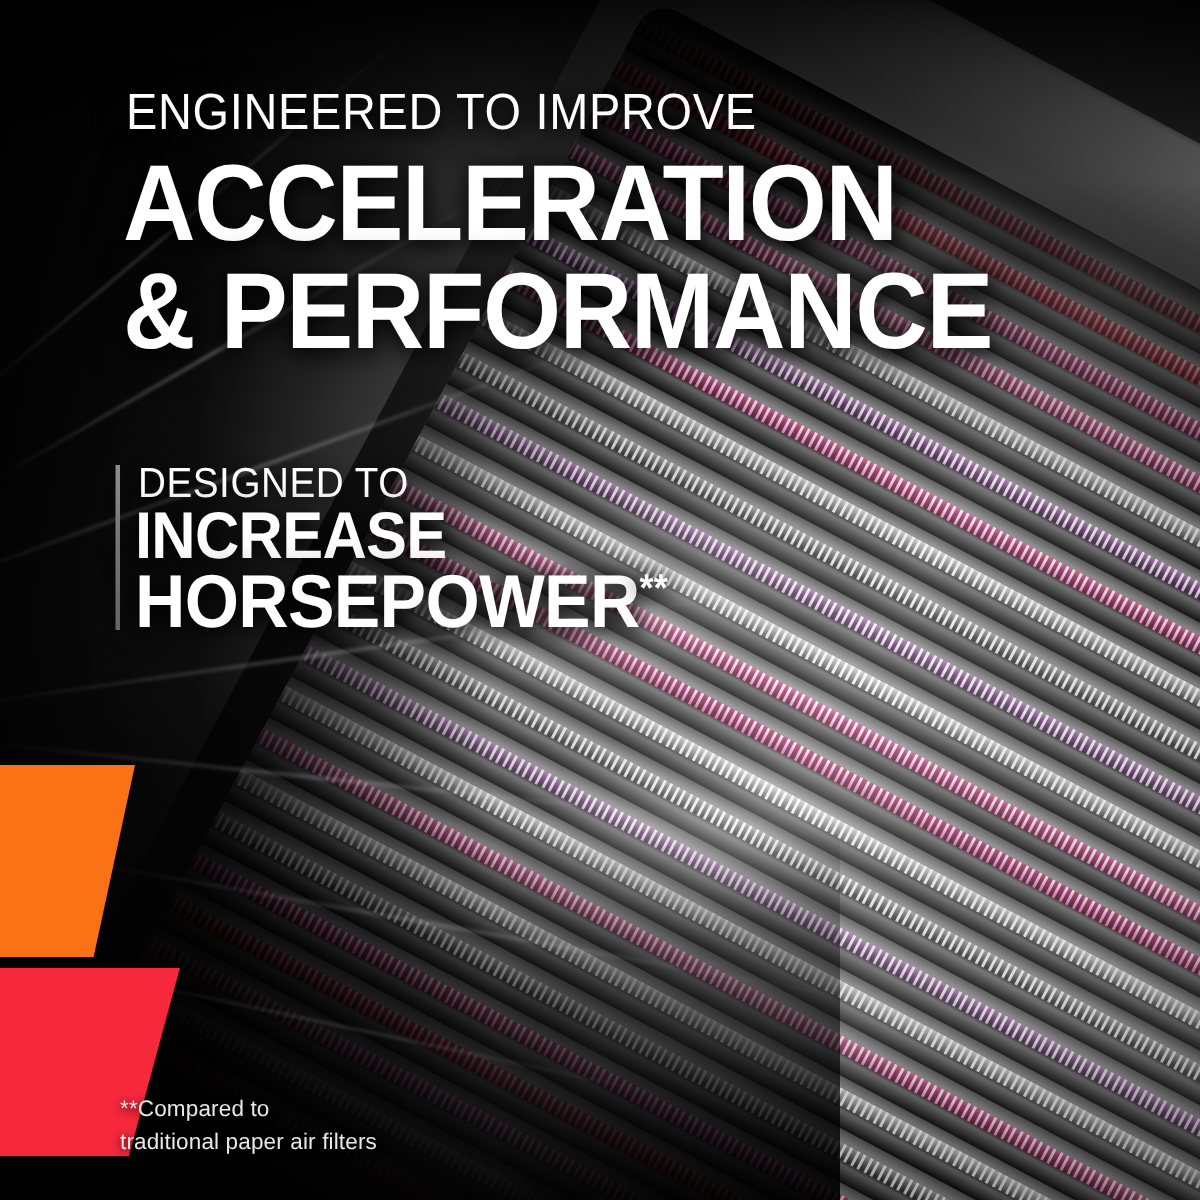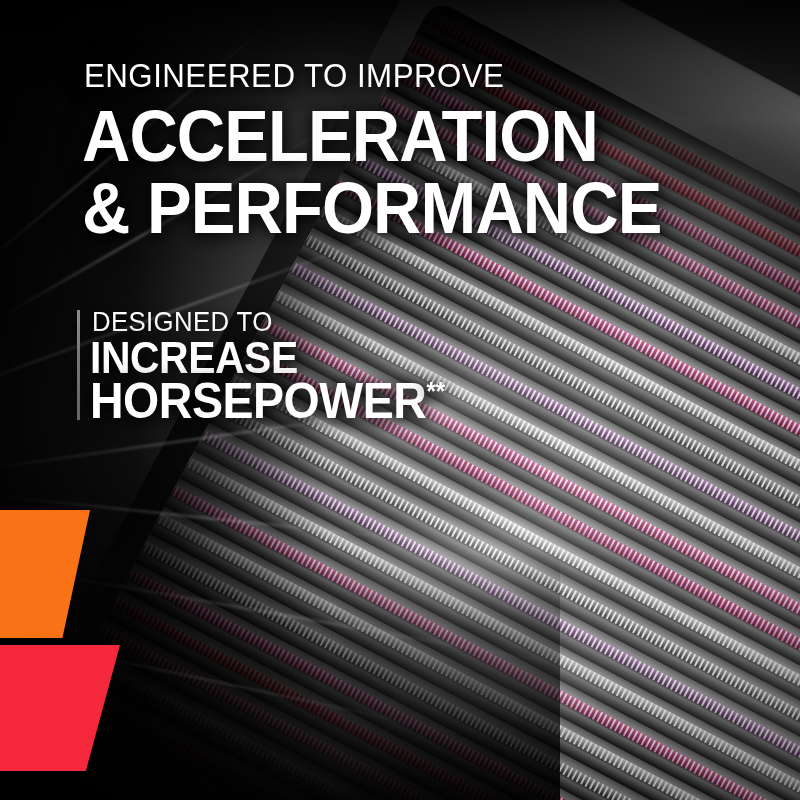--- a/index.html
+++ b/index.html
@@ -337,15 +337,19 @@
     <div id="rule"></div>
 
     <div class="kicker2">DESIGNED TO</div>
 
     <div class="h2" id="h2-line1">INCREASE</div>
 
     <div class="h2" id="h2-line2">
       <span>HORSEPOWER</span><span id="h2-sup">**</span>
     </div>
 
+    <div id="footnote">
+      <span>**Compared to</span>
+      <span>traditional paper air filters</span>
+    </div>
 
   </div>
 </div>
 
 </body></html>

